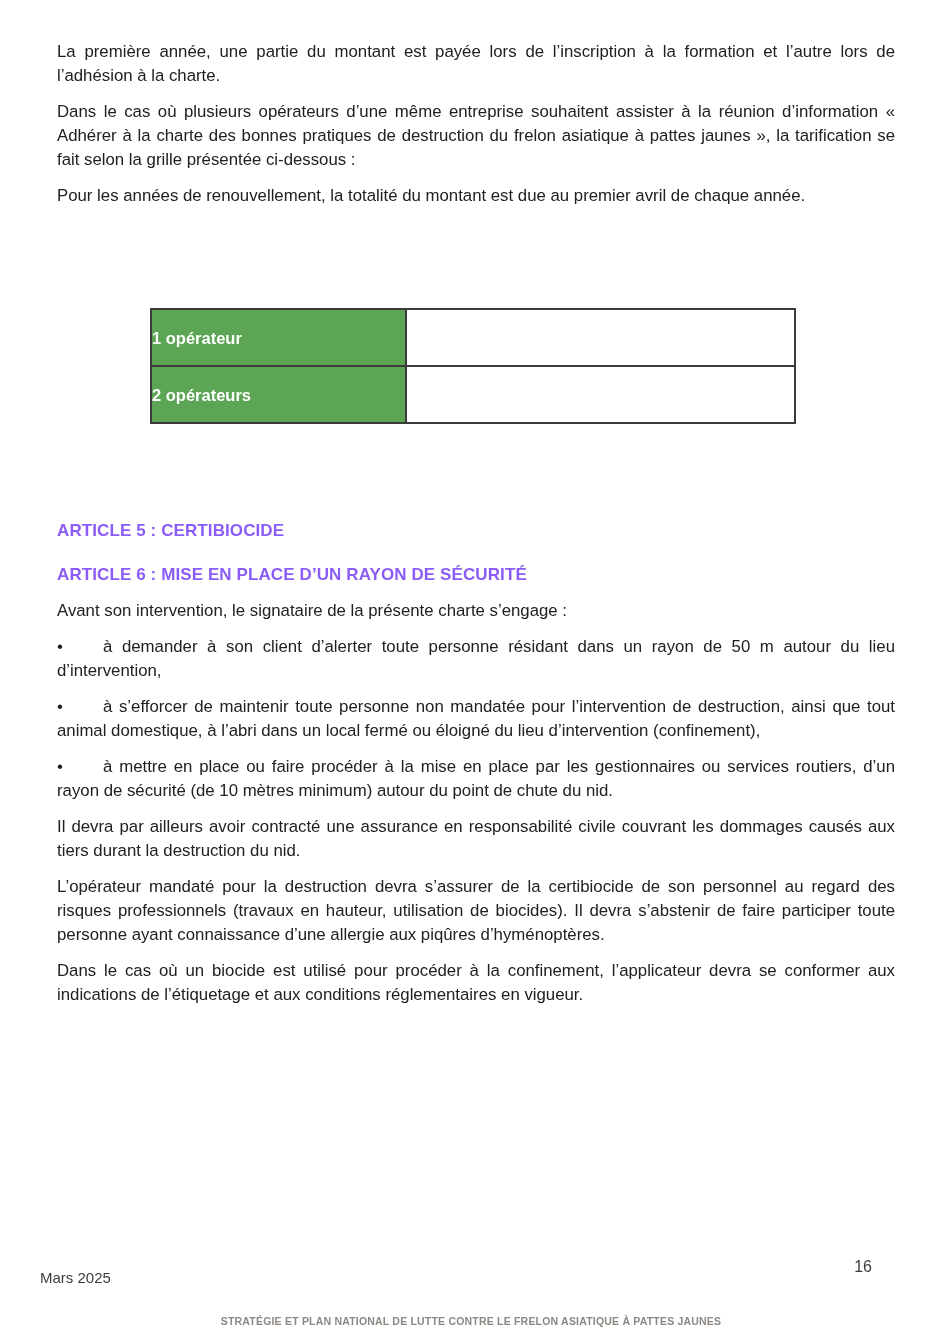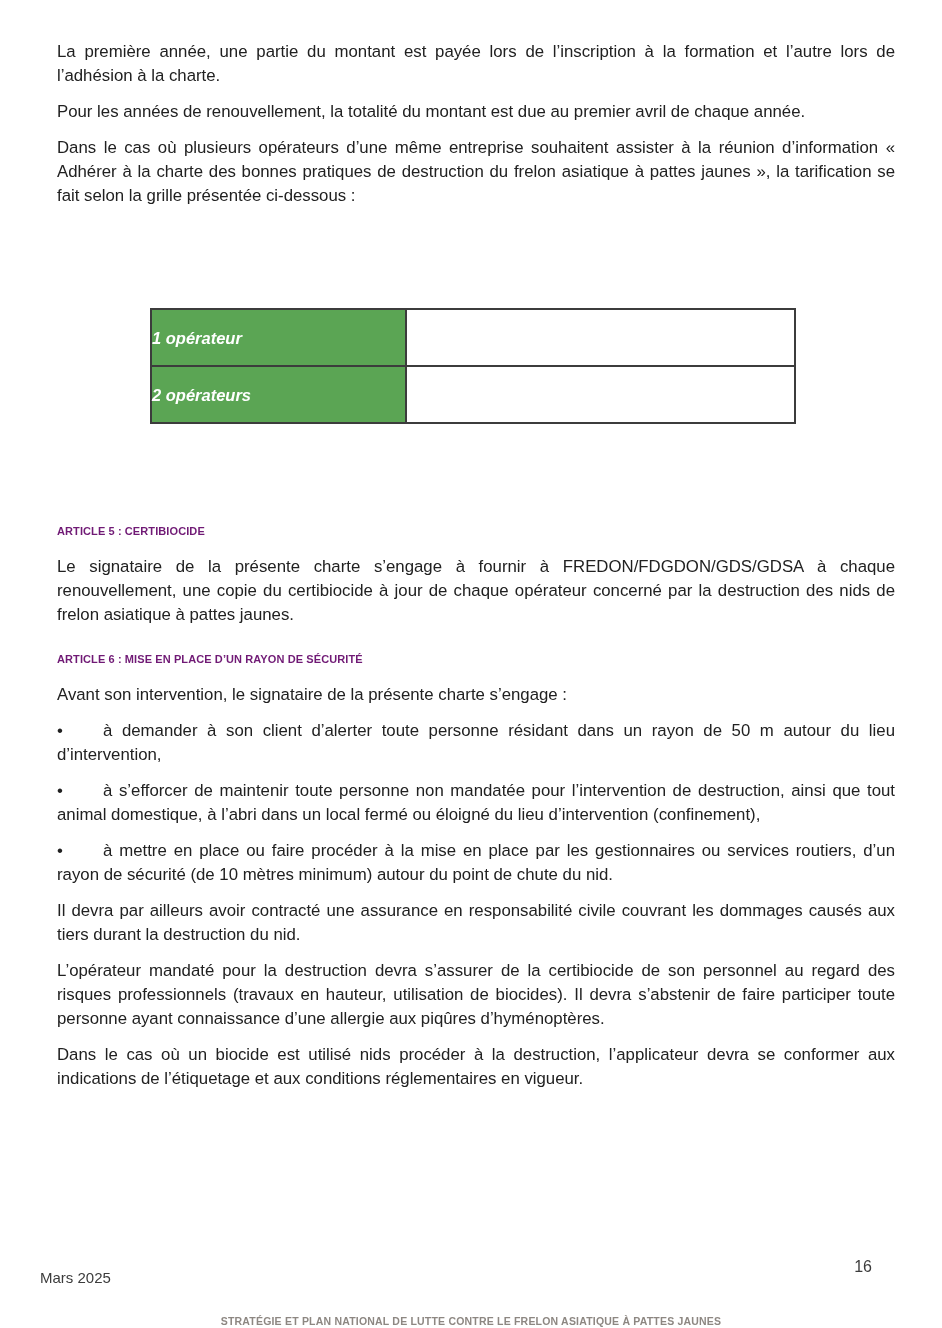--- a/index.html
+++ b/index.html
@@ -22,21 +22,20 @@
     margin: 0 0 12px 0;
     text-align: justify;
     text-justify: inter-word;
   }
   
   table.pricing-table {
     border-collapse: collapse;
     table-layout: fixed;
     width: 640px;
     margin: 100px 12px 0 93px;
-    font-style: italic;
   }
   table.pricing-table td {
     border: 2px solid #3c3c3c;
     height: 55px;
     vertical-align: middle;
     padding: 0;
   }
   td.label-cell {
     width: 253px;
     background: #5ba554;
@@ -44,24 +43,24 @@
     font-weight: bold;
     font-size: 16.5px;
     padding-left: 21px;
   }
   td.value-cell {
     width: 387px;
     background: #ffffff;
   }
   
   h2.article-heading {
-    font-size: 11px;
+    font-size: 17px;
     line-height: 24px;
     font-weight: bold;
-    color: #701a75;
+    color: #8b5cf6;
     margin: 0 0 12px 0;
     letter-spacing: 0.1px;
   }
   h2.h-a5 { margin-top: 95px; }
   h2.h-a6 { margin-top: 20px; }
   h2.h-a7 { margin-top: 48px; }
   
   p.bullet-item .bullet {
     display: inline-block;
     width: 46px;
@@ -101,50 +100,49 @@
     color: #3c3c3c;
   }
 </style>
 </head>
 <body>
 
 <div class="page">
   <div class="content">
 
     <p class="body">La première année, une partie du montant est payée lors de l’inscription à la formation et l’autre lors de l’adhésion à la charte.</p>
+    <p class="body">Dans le cas où plusieurs opérateurs d’une même entreprise souhaitent assister à la réunion d’information « Adhérer à la charte des bonnes pratiques de destruction du frelon asiatique à pattes jaunes », la tarification se fait selon la grille présentée ci-dessous :</p>
     <p class="body">Pour les années de renouvellement, la totalité du montant est due au premier avril de chaque année.</p>
-    <p class="body">Dans le cas où plusieurs opérateurs d’une même entreprise souhaitent assister à la réunion d’information « Adhérer à la charte des bonnes pratiques de destruction du frelon asiatique à pattes jaunes », la tarification se fait selon la grille présentée ci-dessous :</p>
 
     <table class="pricing-table">
       <tbody>
         <tr>
           <td class="label-cell">1 opérateur</td>
           <td class="value-cell"></td>
         </tr>
         <tr>
           <td class="label-cell">2 opérateurs</td>
           <td class="value-cell"></td>
         </tr>
       </tbody>
     </table>
 
     <h2 class="article-heading h-a5">ARTICLE 5 : CERTIBIOCIDE</h2>
-    <p class="body">Le signataire de la présente charte s’engage à fournir à FREDON/FDGDON/GDS/GDSA à chaque renouvellement, une copie du certibiocide à jour de chaque opérateur concerné par la destruction des nids de frelon asiatique à pattes jaunes.</p>
 
     <h2 class="article-heading h-a6">ARTICLE 6 : MISE EN PLACE D’UN RAYON DE SÉCURITÉ</h2>
     <p class="body">Avant son intervention, le signataire de la présente charte s’engage :</p>
 
     <p class="body bullet-item"><span class="bullet">•</span><span>à demander à son client d’alerter toute personne résidant dans un rayon de 50 m autour du lieu d’intervention,</span></p>
     <p class="body bullet-item"><span class="bullet">•</span><span>à s’efforcer de maintenir toute personne non mandatée pour l’intervention de destruction, ainsi que tout animal domestique, à l’abri dans un local fermé ou éloigné du lieu d’intervention (confinement),</span></p>
     <p class="body bullet-item"><span class="bullet">•</span><span>à mettre en place ou faire procéder à la mise en place par les gestionnaires ou services routiers, d’un rayon de sécurité (de 10 mètres minimum) autour du point de chute du nid.</span></p>
 
     <p class="body">Il devra par ailleurs avoir contracté une assurance en responsabilité civile couvrant les dommages causés aux tiers durant la destruction du nid.</p>
 
     <p class="body">L’opérateur mandaté pour la destruction devra s’assurer de la certibiocide de son personnel au regard des risques professionnels (travaux en hauteur, utilisation de biocides). Il devra s’abstenir de faire participer toute personne ayant connaissance d’une allergie aux piqûres d’hyménoptères.</p>
-    <p class="body">Dans le cas où un biocide est utilisé nids procéder à la destruction, l’applicateur devra se conformer aux indications de l’étiquetage et aux conditions réglementaires en vigueur.</p>
+    <p class="body">Dans le cas où un biocide est utilisé pour procéder à la confinement, l’applicateur devra se conformer aux indications de l’étiquetage et aux conditions réglementaires en vigueur.</p>
 
   </div>
 
   <div class="footer">
     <span class="footer-date">Mars 2025</span>
     <span class="footer-title">STRATÉGIE ET PLAN NATIONAL DE LUTTE CONTRE LE FRELON ASIATIQUE À PATTES JAUNES</span>
     <span class="footer-page-number">16</span>
   </div>
 </div>
 

